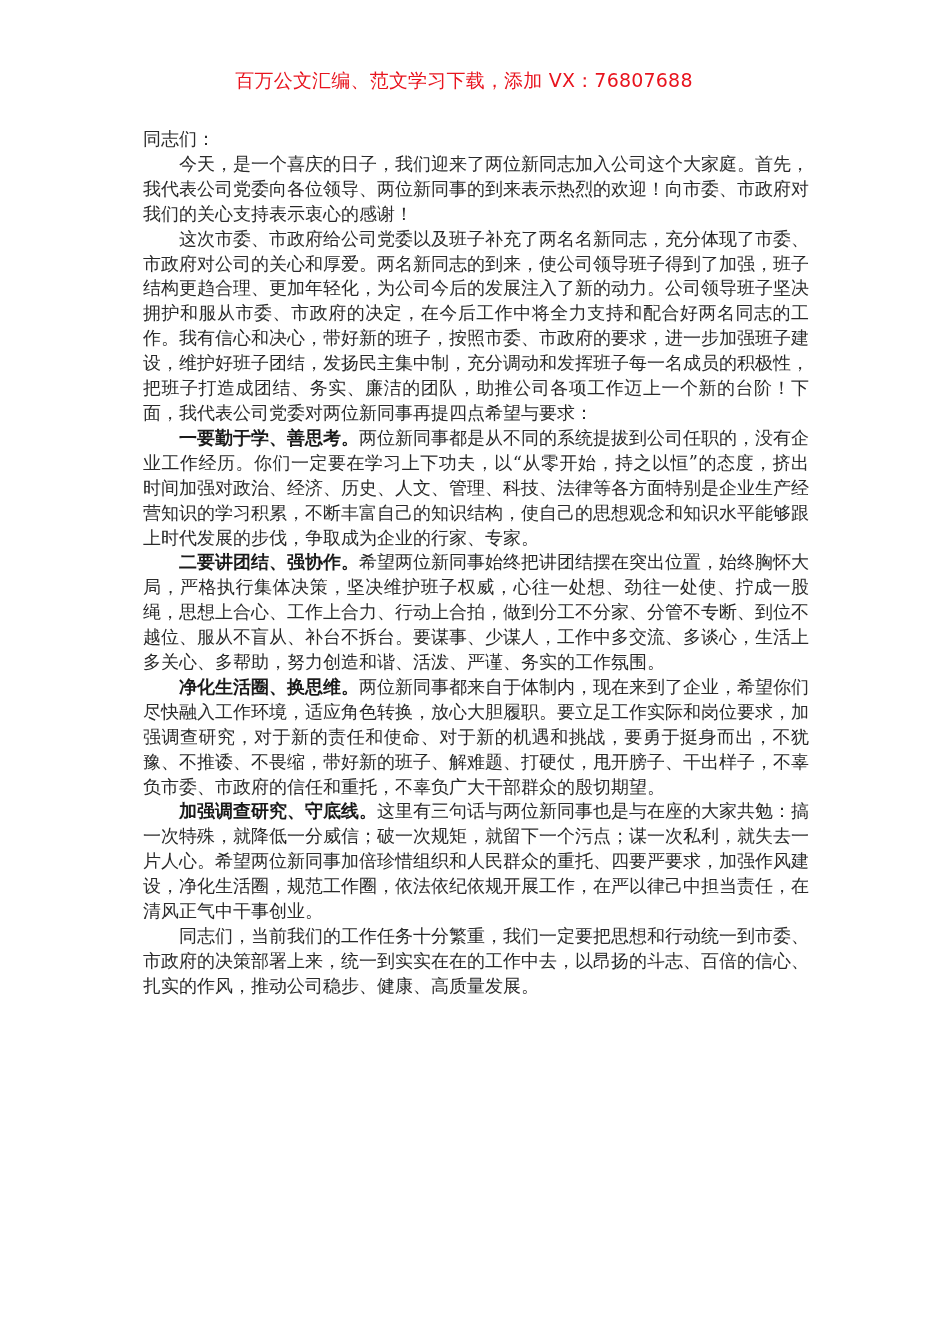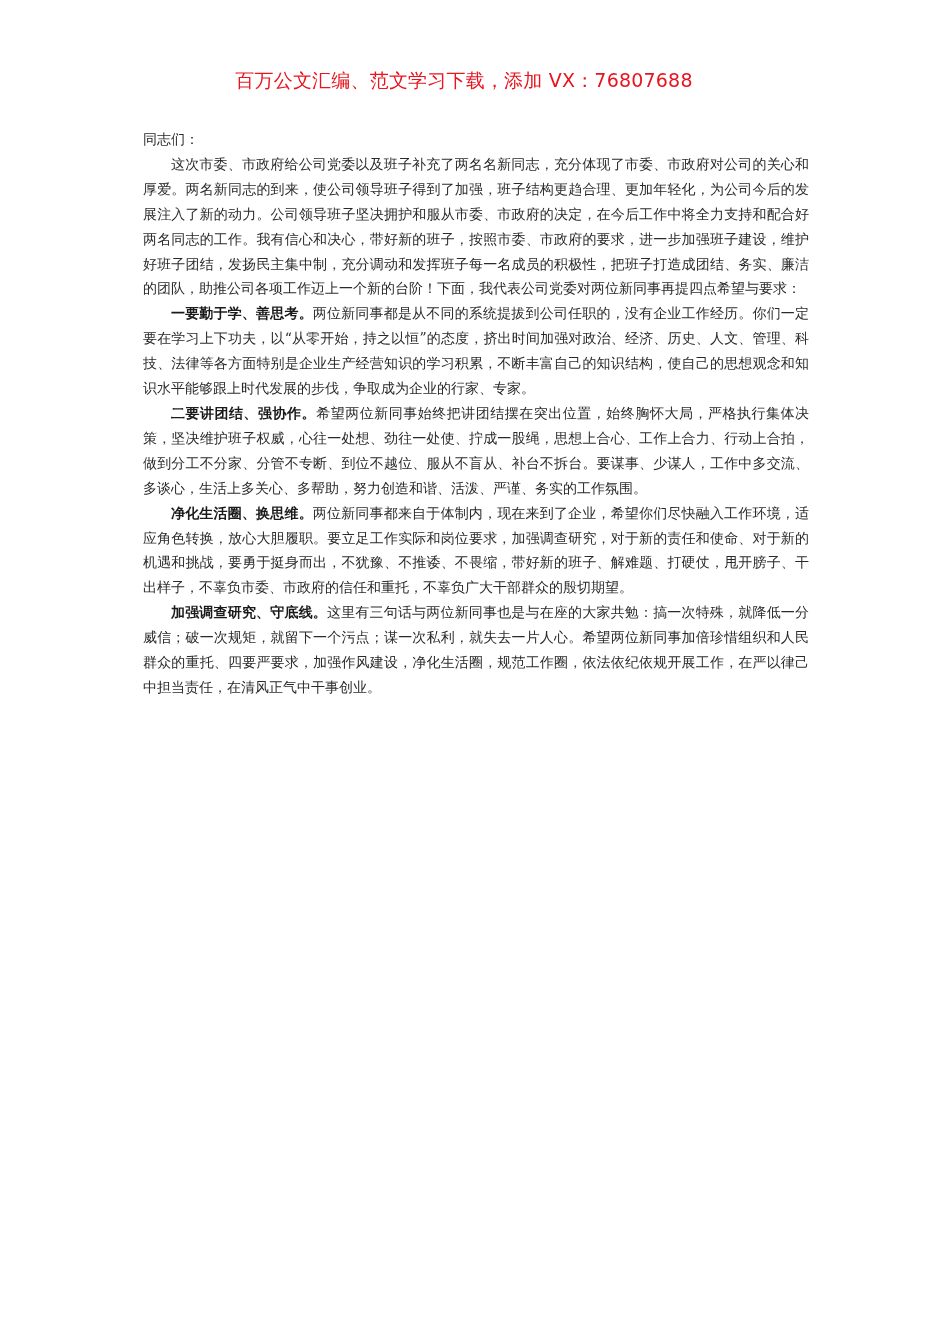--- a/index.html
+++ b/index.html
@@ -25,21 +25,21 @@
       font-size: 19px;
       line-height: 28px;
       letter-spacing: 0.2px;
     }
     .doc-body {
       position: absolute;
       top: 127px;
       left: 143px;
       width: 666px;
       color: #2a2a2a;
-      font-size: 14px;
+      font-size: 18px;
       line-height: 24.9px;
     }
     .doc-body p {
       margin: 0;
       text-align: justify;
       text-justify: inter-character;
     }
     .doc-body p.indent {
       text-indent: 2em;
     }
@@ -50,20 +50,23 @@
     }
   </style>
 </head>
 <body>
 
 <div class="page-header">百万公文汇编、范文学习下载，添加 VX：76807688</div>
 
 <div class="doc-body">
   <p>同志们：</p>
 
+  <p class="indent">
+    <span class="lead"></span><span>今天，是一个喜庆的日子，我们迎来了两位新同志加入公司这个大家庭。首先，我代表公司党委向各位领导、两位新同事的到来表示热烈的欢迎！向市委、市政府对我们的关心支持表示衷心的感谢！</span>
+  </p>
 
   <p class="indent">
     <span class="lead"></span><span>这次市委、市政府给公司党委以及班子补充了两名名新同志，充分体现了市委、市政府对公司的关心和厚爱。两名新同志的到来，使公司领导班子得到了加强，班子结构更趋合理、更加年轻化，为公司今后的发展注入了新的动力。公司领导班子坚决拥护和服从市委、市政府的决定，在今后工作中将全力支持和配合好两名同志的工作。我有信心和决心，带好新的班子，按照市委、市政府的要求，进一步加强班子建设，维护好班子团结，发扬民主集中制，充分调动和发挥班子每一名成员的积极性，把班子打造成团结、务实、廉洁的团队，助推公司各项工作迈上一个新的台阶！下面，我代表公司党委对两位新同事再提四点希望与要求：</span>
   </p>
 
   <p class="indent">
     <span class="lead">一要勤于学、善思考。</span><span>两位新同事都是从不同的系统提拔到公司任职的，没有企业工作经历。你们一定要在学习上下功夫，以“从零开始，持之以恒”的态度，挤出时间加强对政治、经济、历史、人文、管理、科技、法律等各方面特别是企业生产经营知识的学习积累，不断丰富自己的知识结构，使自己的思想观念和知识水平能够跟上时代发展的步伐，争取成为企业的行家、专家。</span>
   </p>
 
   <p class="indent">
@@ -71,13 +74,16 @@
   </p>
 
   <p class="indent">
     <span class="lead">净化生活圈、换思维。</span><span>两位新同事都来自于体制内，现在来到了企业，希望你们尽快融入工作环境，适应角色转换，放心大胆履职。要立足工作实际和岗位要求，加强调查研究，对于新的责任和使命、对于新的机遇和挑战，要勇于挺身而出，不犹豫、不推诿、不畏缩，带好新的班子、解难题、打硬仗，甩开膀子、干出样子，不辜负市委、市政府的信任和重托，不辜负广大干部群众的殷切期望。</span>
   </p>
 
   <p class="indent">
     <span class="lead">加强调查研究、守底线。</span><span>这里有三句话与两位新同事也是与在座的大家共勉：搞一次特殊，就降低一分威信；破一次规矩，就留下一个污点；谋一次私利，就失去一片人心。希望两位新同事加倍珍惜组织和人民群众的重托、四要严要求，加强作风建设，净化生活圈，规范工作圈，依法依纪依规开展工作，在严以律己中担当责任，在清风正气中干事创业。</span>
   </p>
 
+  <p class="indent">
+    <span class="lead"></span><span>同志们，当前我们的工作任务十分繁重，我们一定要把思想和行动统一到市委、市政府的决策部署上来，统一到实实在在的工作中去，以昂扬的斗志、百倍的信心、扎实的作风，推动公司稳步、健康、高质量发展。</span>
+  </p>
 </div>
 
 </body></html>

